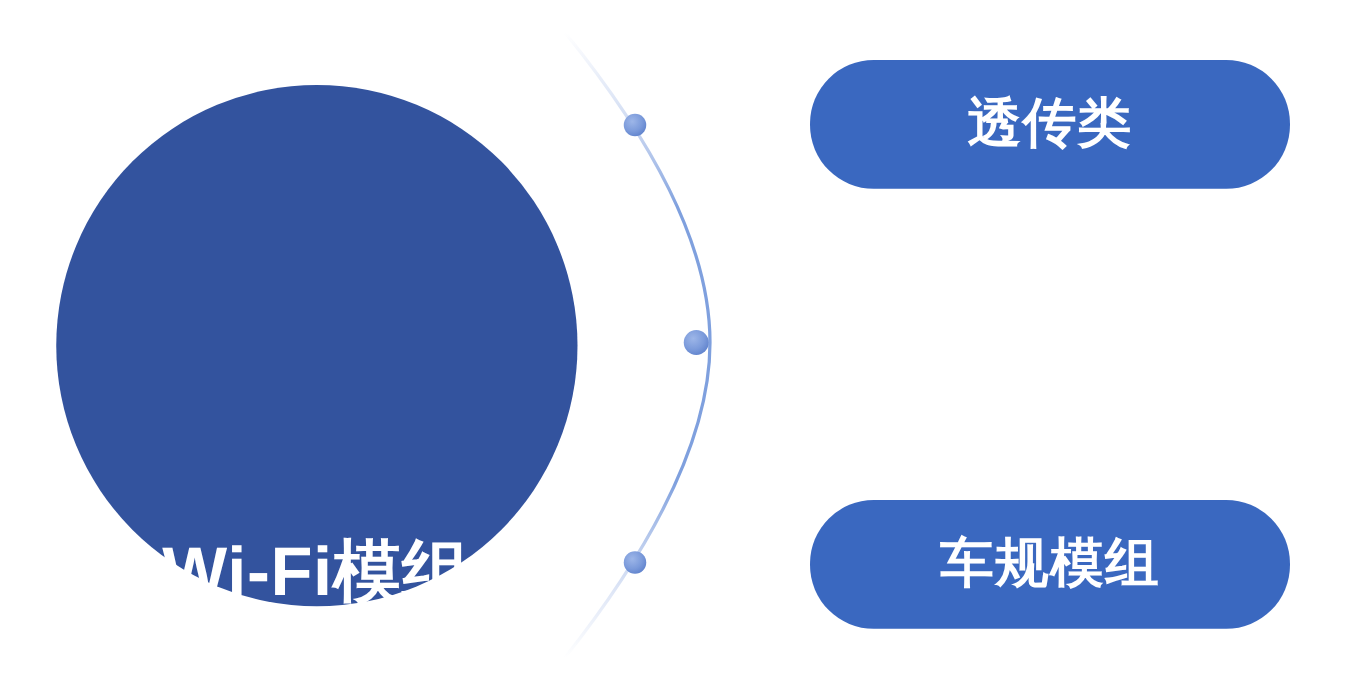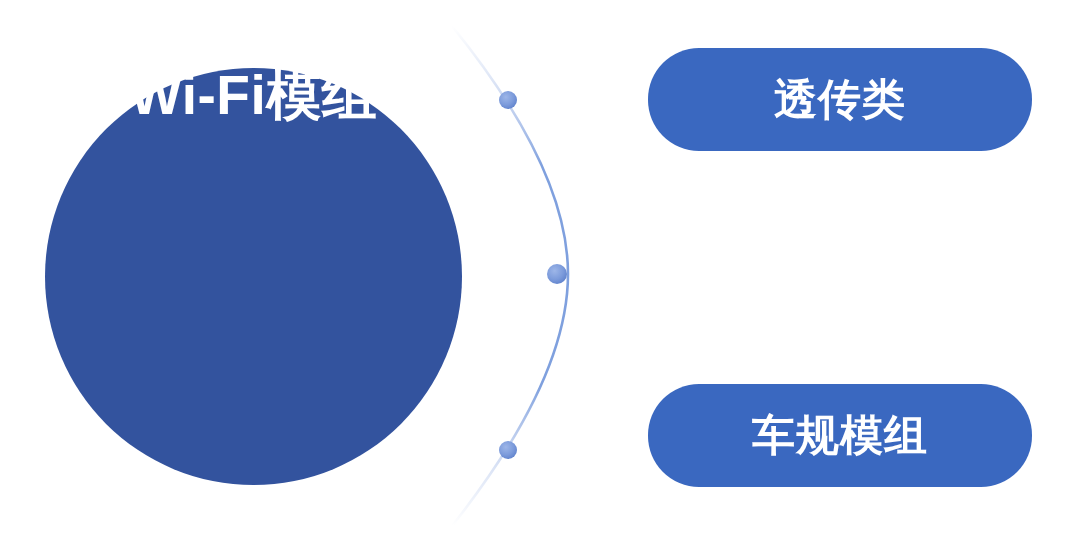--- a/index.html
+++ b/index.html
@@ -21,21 +21,21 @@
   
   .hub-circle {
     position: absolute;
     left: 45px;
     top: 68px;
     width: 417px;
     height: 417px;
     border-radius: 50%;
     background: #33539E;
     display: flex;
-    align-items: flex-start;
+    align-items: flex-end;
     justify-content: center;
   }
   .hub-label {
     color: #ffffff;
     font-size: 55px;
     font-weight: 700;
     letter-spacing: 0.5px;
     line-height: 1;
     white-space: nowrap;
     user-select: none;
@@ -59,21 +59,21 @@
     height: 103px;
     border-radius: 51px;
     background: #3A68C0;
     display: flex;
     align-items: center;
     justify-content: center;
     box-sizing: border-box;
   }
   .pill-1 { top: 48px; }
   .pill-2 { top: 225px; }
-  .pill-3 { top: 384px; }
+  .pill-3 { top: 400px; }
   .pill-label {
     color: #ffffff;
     font-size: 43px;
     font-weight: 700;
     letter-spacing: 1px;
     line-height: 1;
     white-space: nowrap;
     user-select: none;
   }
 </style>

